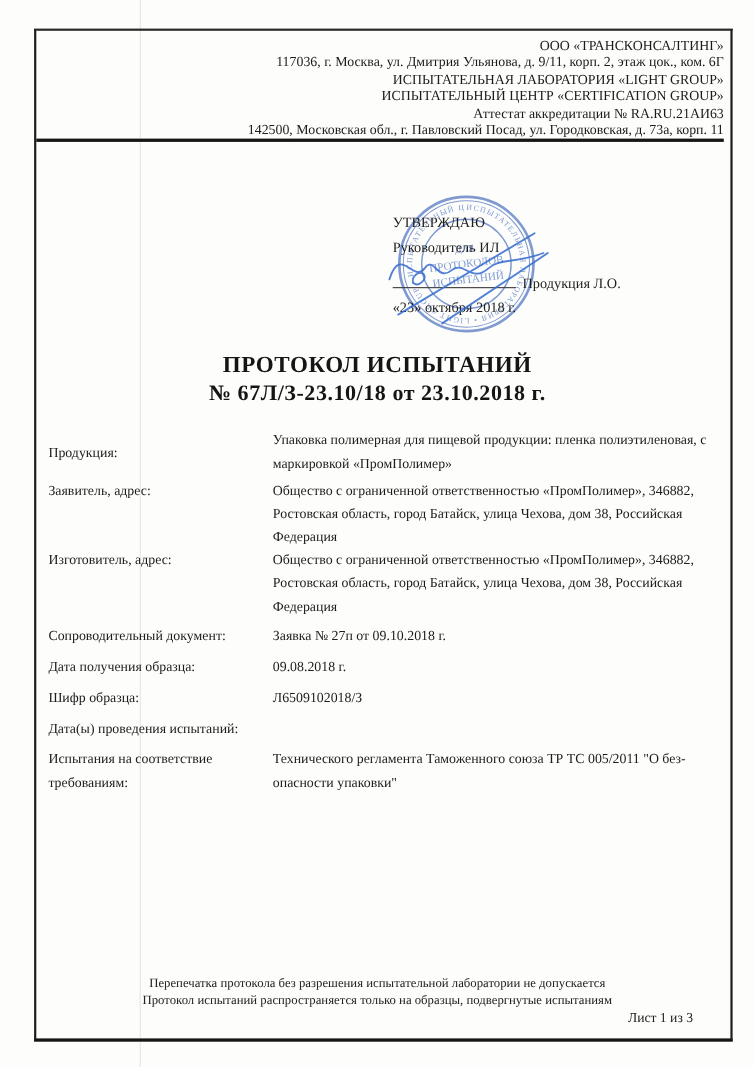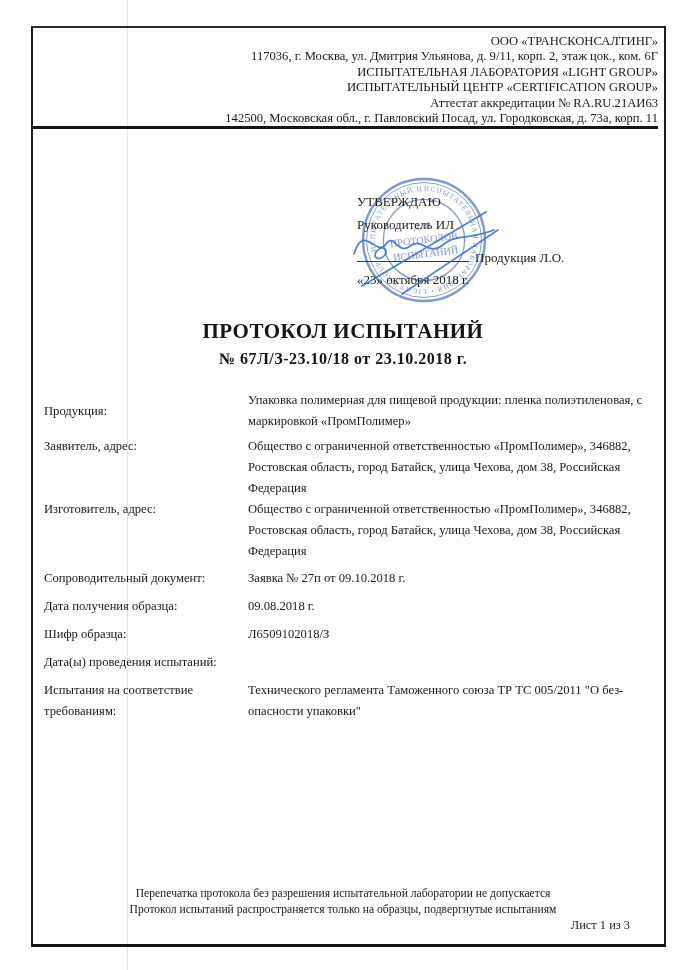--- a/index.html
+++ b/index.html
@@ -38,21 +38,21 @@
   .sigrow{margin-bottom:6px;white-space:nowrap;}
   .sig-underscores{display:inline-block;width:112px;border-bottom:1.2px solid #3a3a3a;height:13px;vertical-align:baseline;margin-right:6px;}
   .stamp{position:absolute;left:360px;top:176px;width:128px;height:128px;opacity:.78;z-index:1;}
   .scribble{position:absolute;left:346px;top:206px;width:172px;height:92px;z-index:4;}
   
   .title-block{
     position:absolute;left:0;right:0;top:318px;text-align:center;
     font-weight:bold;color:#151515;letter-spacing:.5px;
   }
   .title-block .t1{font-size:21px;line-height:27px;}
-  .title-block .t2{font-size:16px;line-height:27px;}
+  .title-block .t2{font-size:20px;line-height:27px;}
   
   .fields{position:absolute;left:44px;top:390px;width:600px;font-size:12.6px;line-height:21px;color:#1c1c1c;}
   .frow{display:flex;align-items:flex-start;}
   .frow .flabel{width:204px;flex:none;}
   .frow .fvalue{width:396px;flex:none;}
   .mb4{margin-bottom:4px;align-items:center;} .mb6{margin-bottom:6px;} .mb7{margin-bottom:7px;} .mb0{margin-bottom:0;}
   
   .footer{
     position:absolute;left:40px;right:40px;top:886px;text-align:center;
     font-size:11.6px;line-height:15.5px;color:#222;

